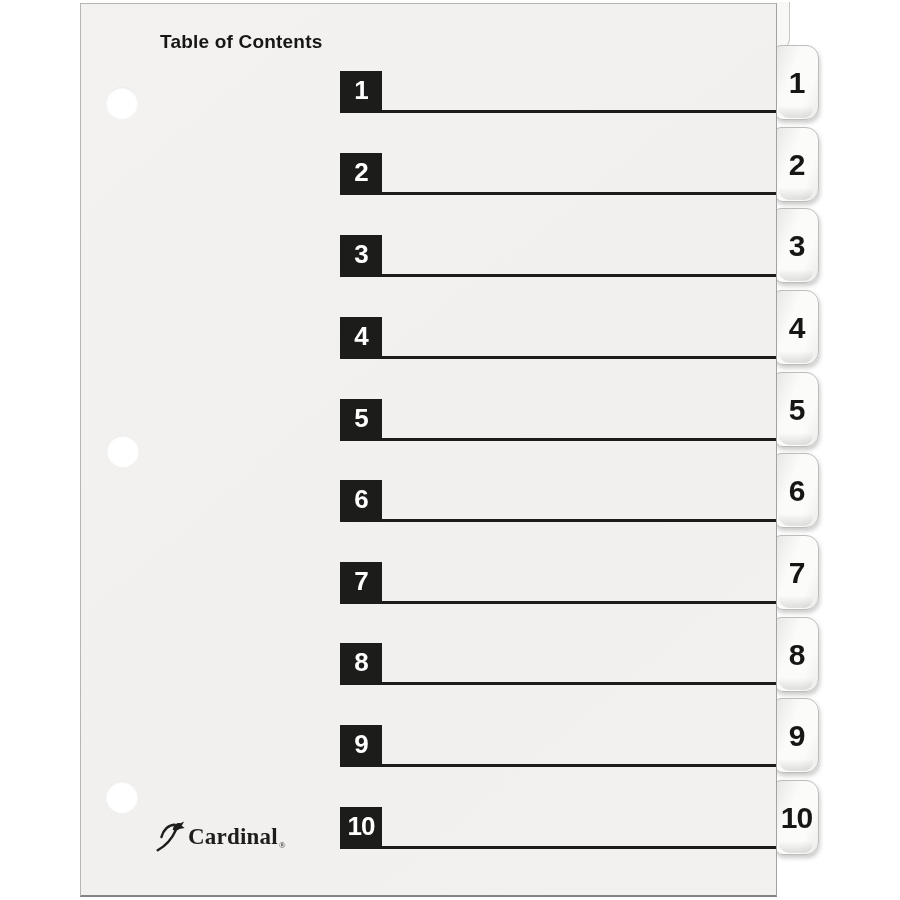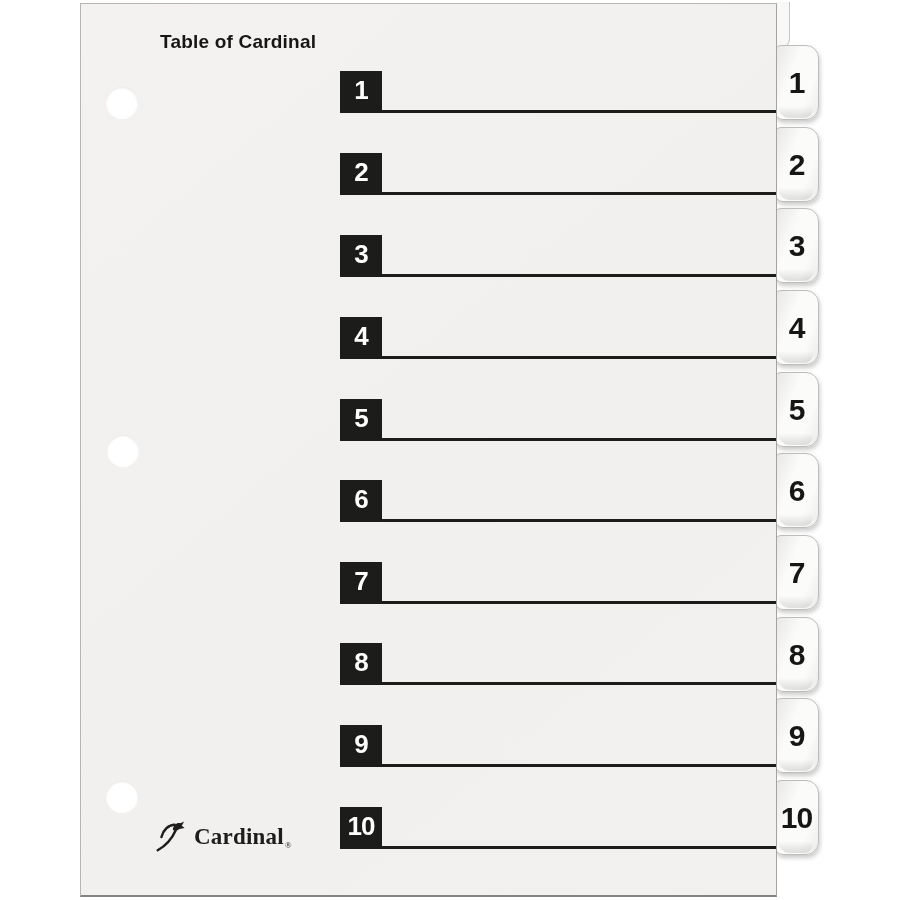--- a/index.html
+++ b/index.html
@@ -121,21 +121,21 @@
     height: 38px;
     display: flex; align-items: center;
     z-index: 3;
   }
   .brand svg { display: block; }
   .brand-text {
     font-family: "Liberation Serif", serif;
     font-weight: bold;
     font-size: 23px;
     color: #1d1d1b;
-    margin-left: 8px;
+    margin-left: 2px;
     letter-spacing: 0.2px;
   }
   .brand-reg {
     font-family: "Liberation Serif", serif;
     font-size: 9px;
     color: #1d1d1b;
     align-self: flex-end;
     margin: 0 0 6px 1px;
   }
 </style>
@@ -171,21 +171,21 @@
     </div>
   <div class="tab" style="top:698px">
       <span>9</span>
     </div>
   <div class="tab" style="top:780px">
       <span>10</span>
     </div>
 
   <div class="sheet"></div>
 
-  <div class="sheet-title">Table of Cardinal</div>
+  <div class="sheet-title">Table of Contents</div>
 
   <div class="hole hole-1"></div>
   <div class="hole hole-2"></div>
   <div class="hole hole-3"></div>
 
   <div class="toc-row" style="top:71px">
     <div class="num-box">1</div>
     <div class="rule"></div>
   </div>
   <div class="toc-row" style="top:153px">

